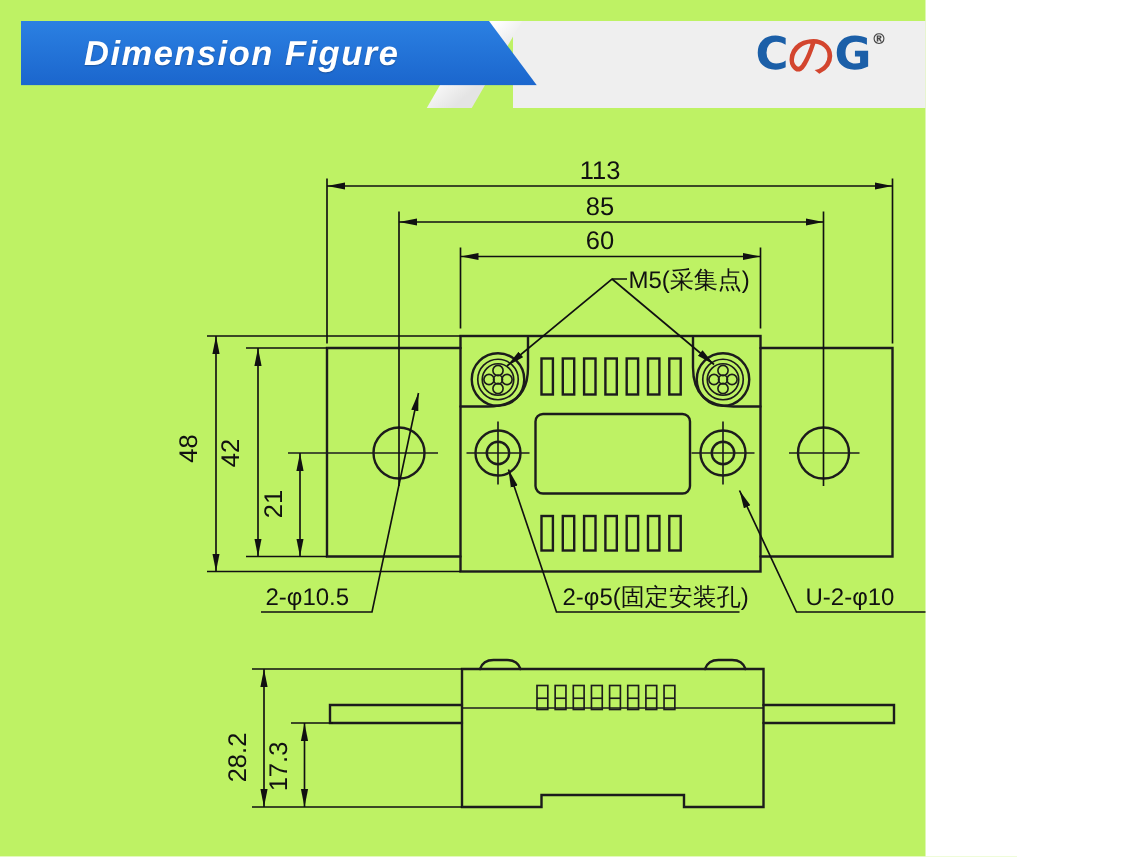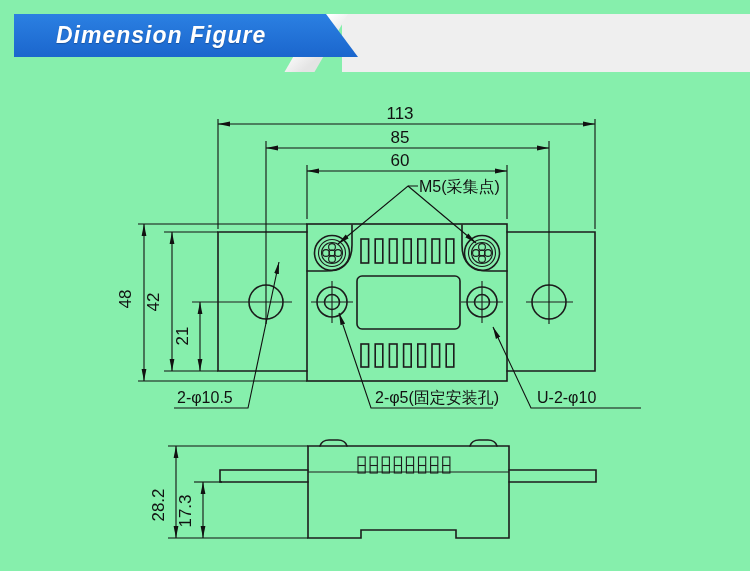--- a/index.html
+++ b/index.html
@@ -1,16 +1,16 @@
 <!DOCTYPE html>
 <html><head>
 <meta charset="utf-8">
 <style>
   html,body{margin:0;padding:0;background:#ffffff;}
-  .page{position:relative;width:750px;height:571px;background:#86efac;overflow:hidden;
+  .page{position:relative;width:617px;height:571px;background:#bef264;overflow:hidden;
         font-family:"Liberation Sans", sans-serif;}
   
   .gray-band{position:absolute;left:342px;top:14px;width:408px;height:58px;background:#efefef;}
   .band-streak{position:absolute;left:318px;top:14px;width:30px;height:58px;
                background:linear-gradient(120deg,#ffffff 20%,#e4e4e4 80%);
                transform:skewX(-30deg);transform-origin:top left;}
   .banner{position:absolute;left:14px;top:14px;width:344px;height:43px;
           background:linear-gradient(180deg,#2b80e2 0%,#1b66cd 100%);
           clip-path:polygon(0 0,312px 0,344px 100%,0 100%);
           display:flex;align-items:center;}
@@ -33,20 +33,21 @@
 </head>
 <body>
 
 <div class="page">
 
   <div class="gray-band"></div>
   <div class="band-streak"></div>
   <div class="banner">
     <span class="banner-title">Dimension Figure</span>
   </div>
+  <div class="logo"><span class="blue">C</span><span class="red">の</span><span class="blue">G</span><sup>®</sup></div>
 
   <svg width="750" height="571" viewBox="0 0 750 571">
     <defs>
       <marker id="arr" viewBox="0 0 12 6" refX="12" refY="3" markerWidth="12" markerHeight="6" markerUnits="userSpaceOnUse" orient="auto-start-reverse">
         <path d="M12,3 L0,0.6 L0,5.4 Z" fill="#111"></path>
       </marker>
     </defs>
 
     <g>
 

